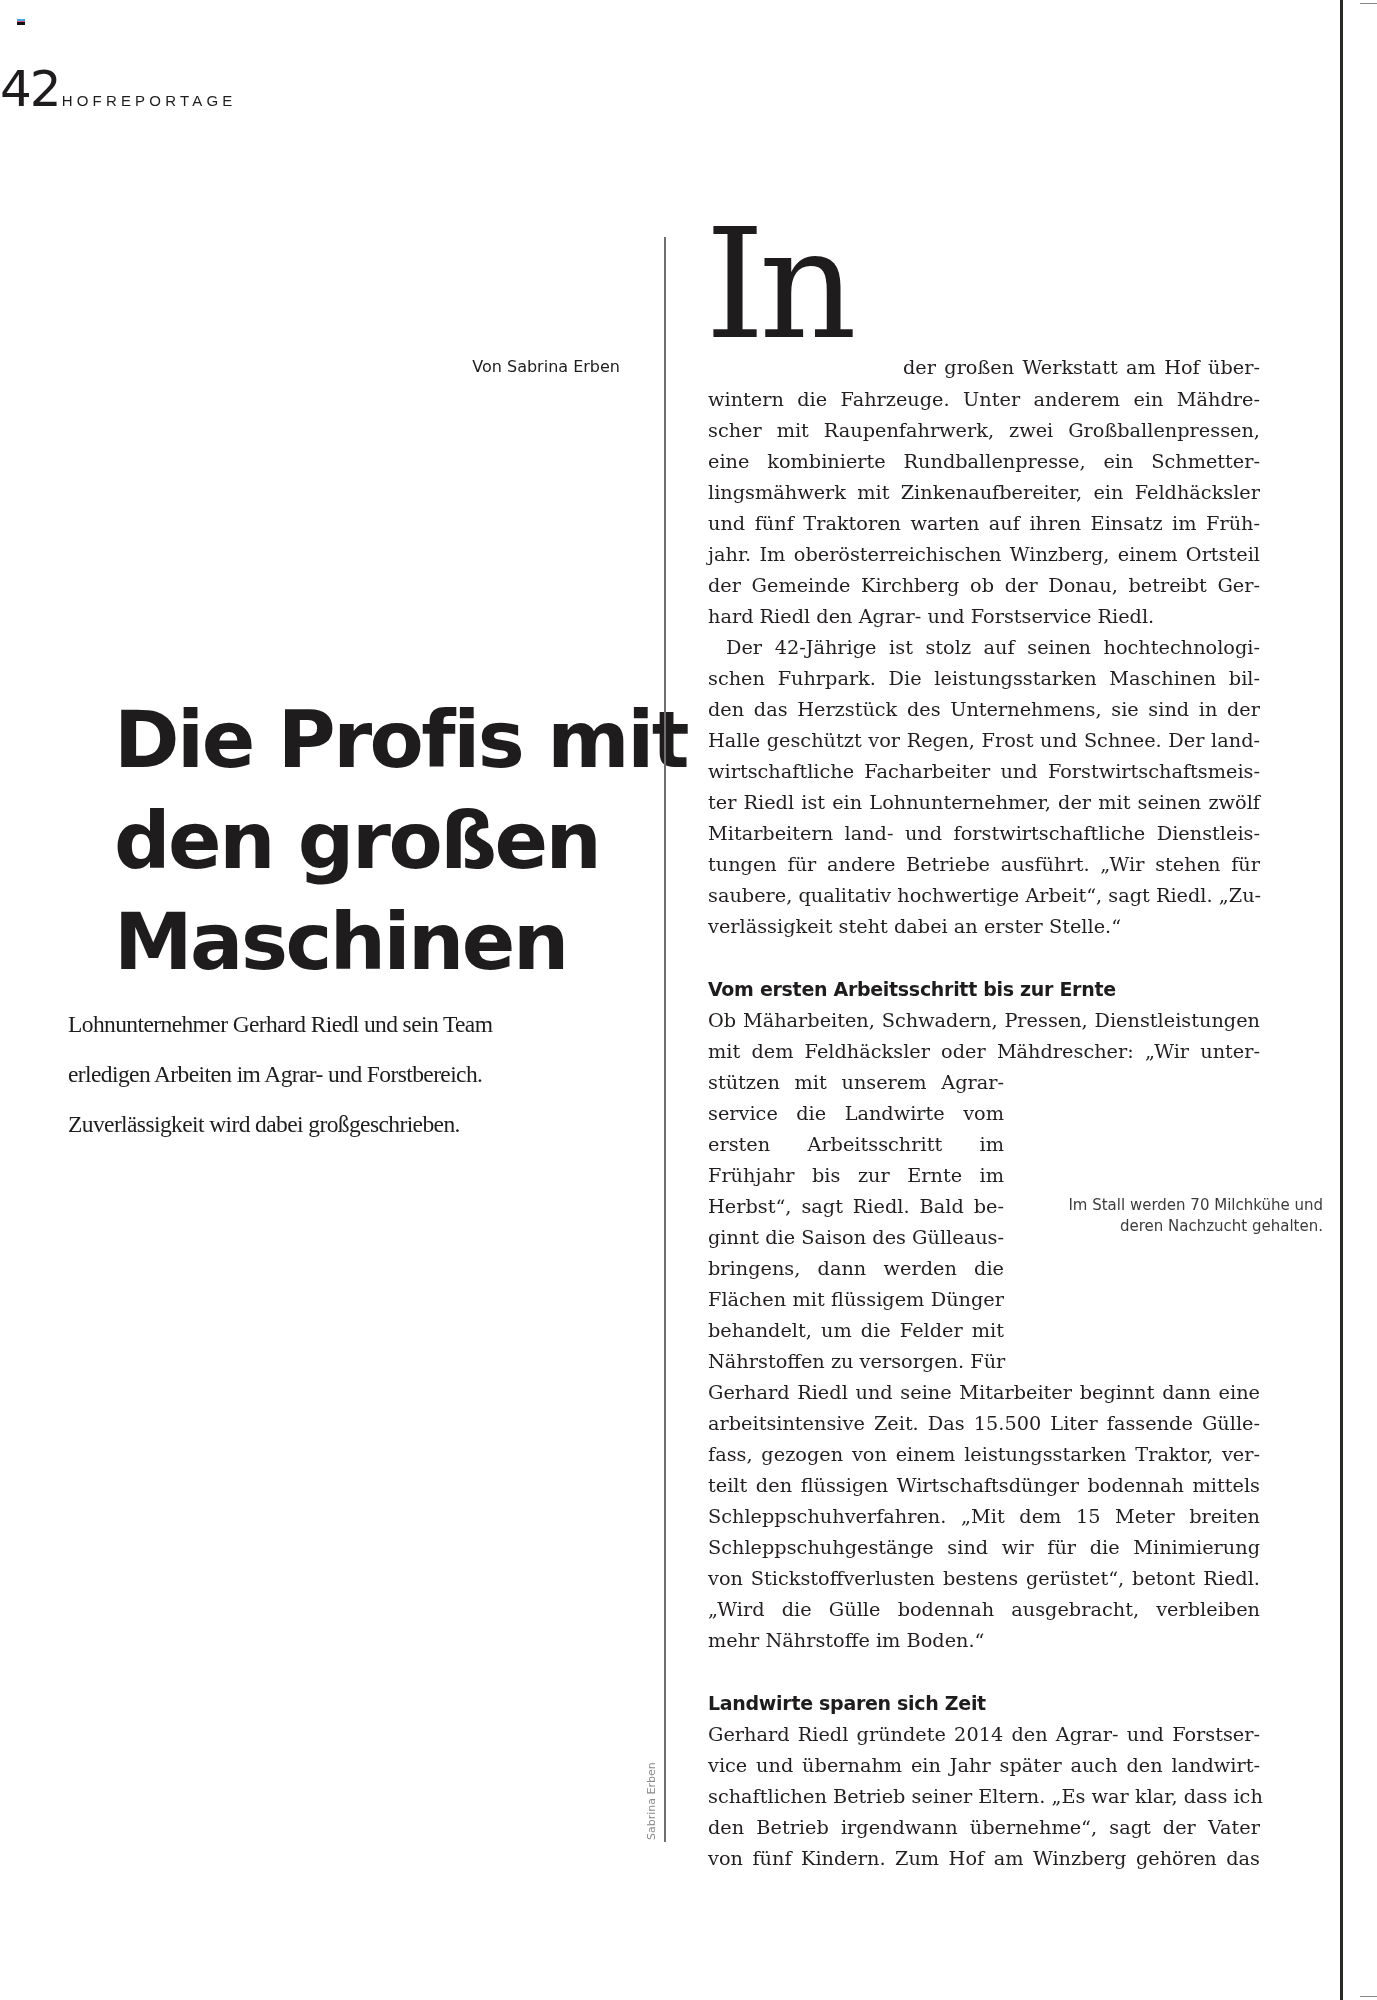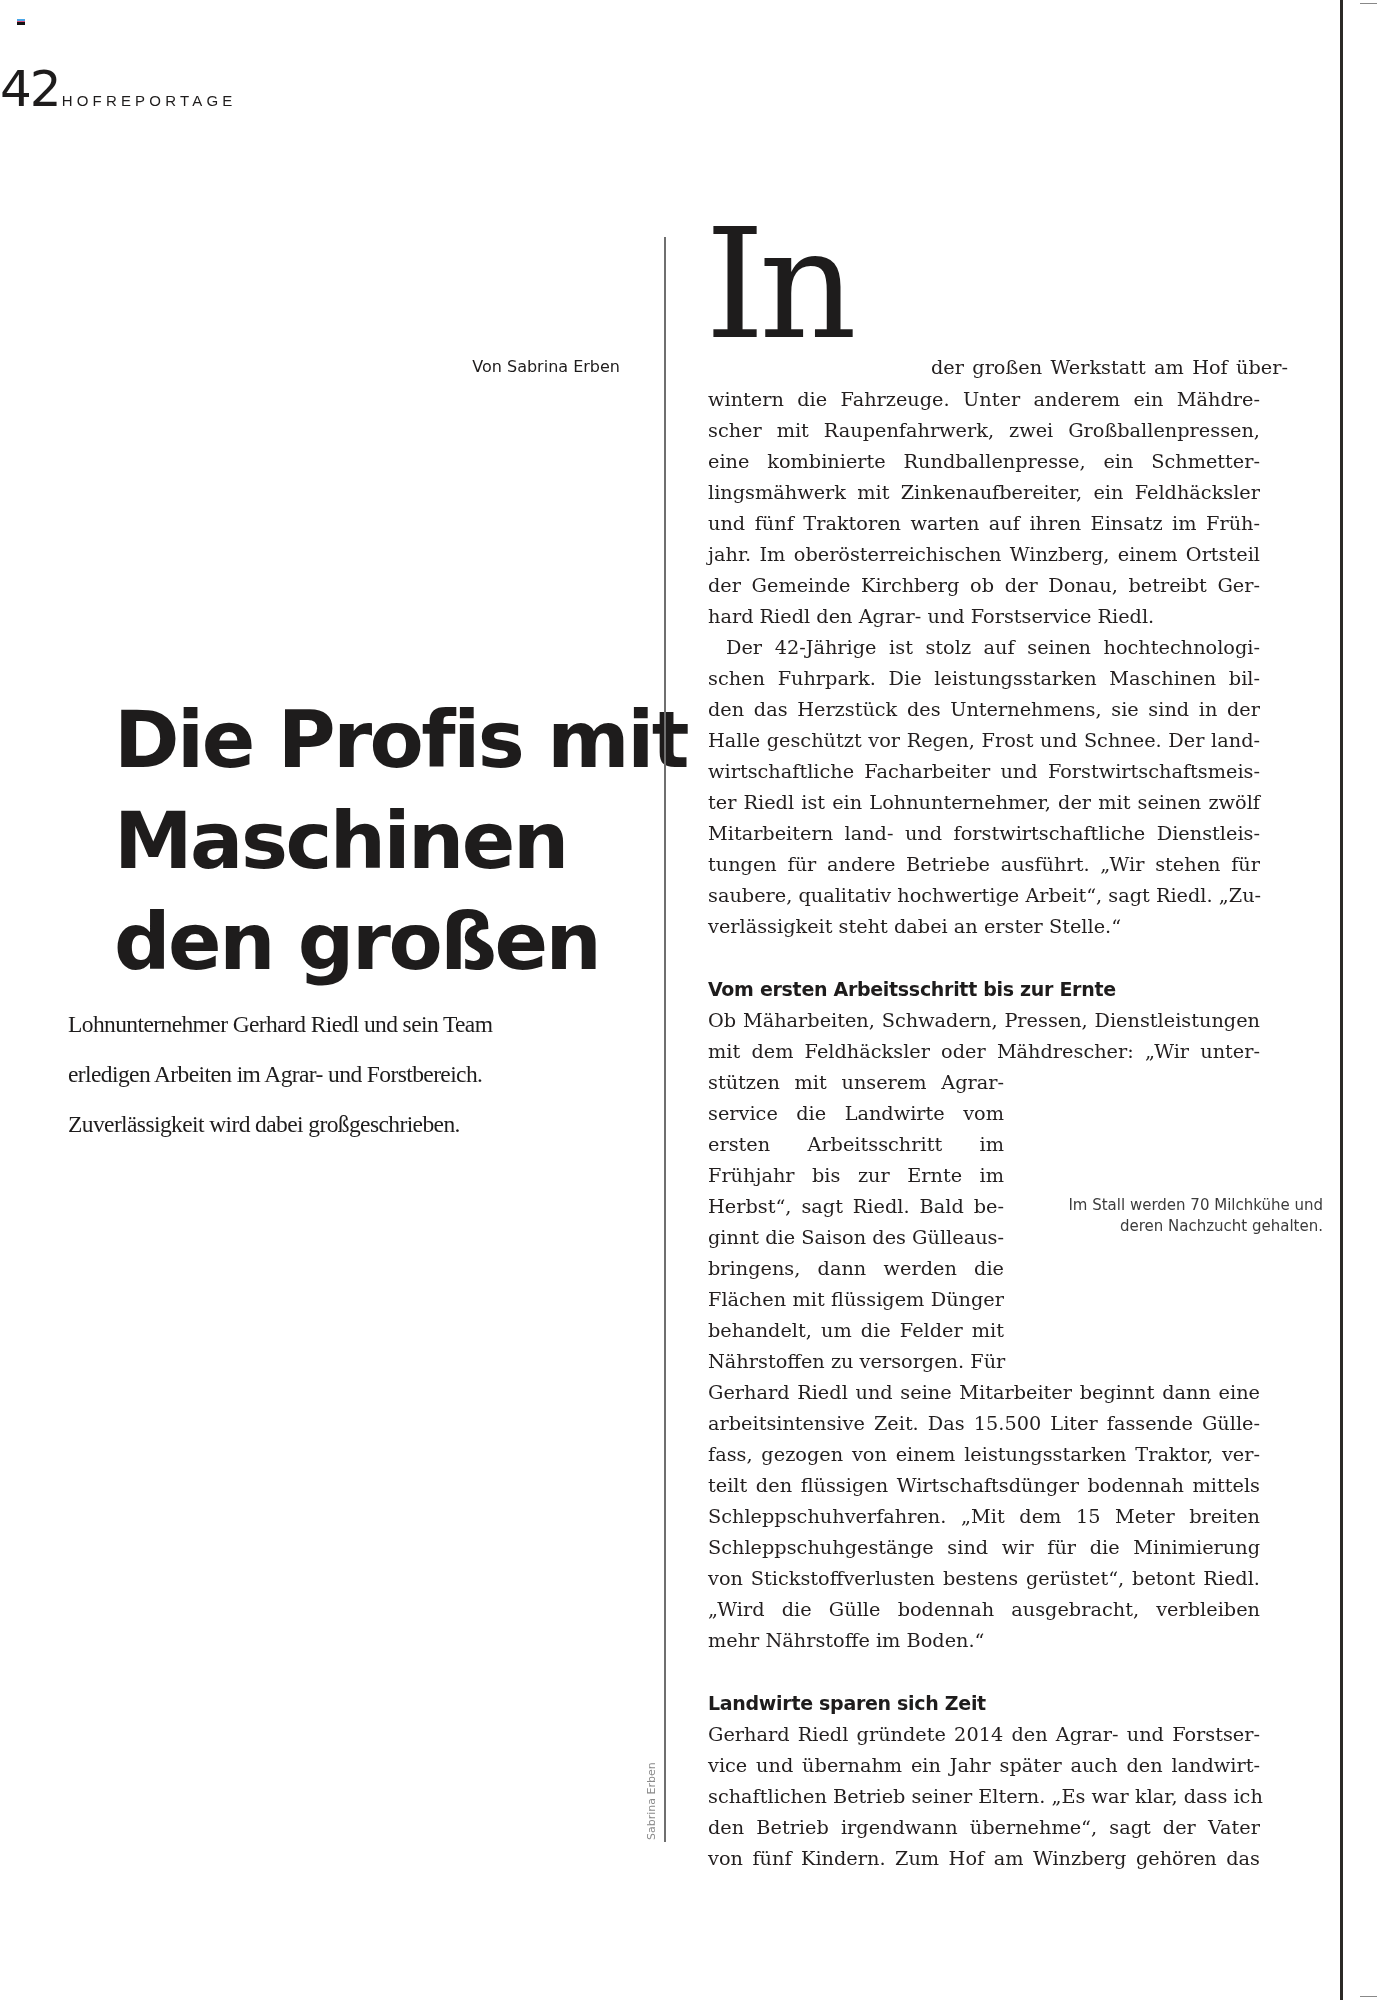--- a/index.html
+++ b/index.html
@@ -26,21 +26,21 @@
 
     .column-rule { position: absolute; left: 664px; top: 237px; width: 2px; height: 1605px; background: #6f6f6f; }
     .photo-credit { position: absolute; left: 645px; top: 1840px; transform: rotate(-90deg); transform-origin: left top; font-family: "DejaVu Sans", sans-serif; font-size: 11px; color: #8a8a8a; white-space: nowrap; }
 
     .body-col { position: absolute; left: 708px; top: 225px; width: 552px; font-family: "DejaVu Serif", serif; font-size: 19.3px; line-height: 31px; color: #231f1f; }
     .line { display: block; height: 31px; white-space: nowrap; text-align: justify; text-align-last: justify; }
     .line.last { text-align-last: left; }
     .line.indent { padding-left: 18px; }
     .dropcap-row { position: relative; height: 142px; }
     .dropcap { position: absolute; left: -3px; top: -16px; font-family: "DejaVu Serif", serif; font-size: 152px; line-height: 1; letter-spacing: -6px; color: #1e1c1c; }
-    .first-line { position: absolute; left: 195px; top: 127px; width: 357px; height: 31px; margin-left: 28px; }
+    .first-line { position: absolute; left: 195px; top: 127px; width: 357px; height: 31px; }
     .narrow .line { width: 296px; }
     .subhead { font-family: "DejaVu Sans", sans-serif; font-weight: 700; font-size: 19px; letter-spacing: -0.3px; line-height: 31px; display: block; color: #1e1c1c; }
     .gap { height: 32px; }
 
     .caption { position: absolute; right: 54px; top: 1195px; font-family: "DejaVu Sans", sans-serif; font-size: 15px; line-height: 21px; text-align: right; color: #3c3c3c; }
     .caption span { display: block; white-space: nowrap; margin-left: 15px; }
 
     .gutter-edge { position: absolute; left: 1340px; top: 0; width: 3px; height: 2000px; background: #2b2926; }
     .gutter-tick { position: absolute; left: 1360px; top: 3px; width: 17px; height: 1px; background: #888; }
     .gutter-tick.bottom { top: 1996px; }
@@ -56,22 +56,22 @@
 
 <div class="folio">
   <span class="page-number">42</span>
   <span class="section-label">HOFREPORTAGE</span>
 </div>
 
 <div class="byline">Von Sabrina Erben</div>
 
 <h1 class="headline">
   <span>Die Profis mit</span>
+  <span>den großen</span>
   <span>Maschinen</span>
-  <span>den großen</span>
 </h1>
 
 <div class="standfirst">
   <span>Lohnunternehmer Gerhard Riedl und sein Team</span>
   <span>erledigen Arbeiten im Agrar- und Forstbereich.</span>
   <span>Zuverlässigkeit wird dabei großgeschrieben.</span>
 </div>
 
 <div class="column-rule"></div>
 <div class="photo-credit">Sabrina Erben</div>

